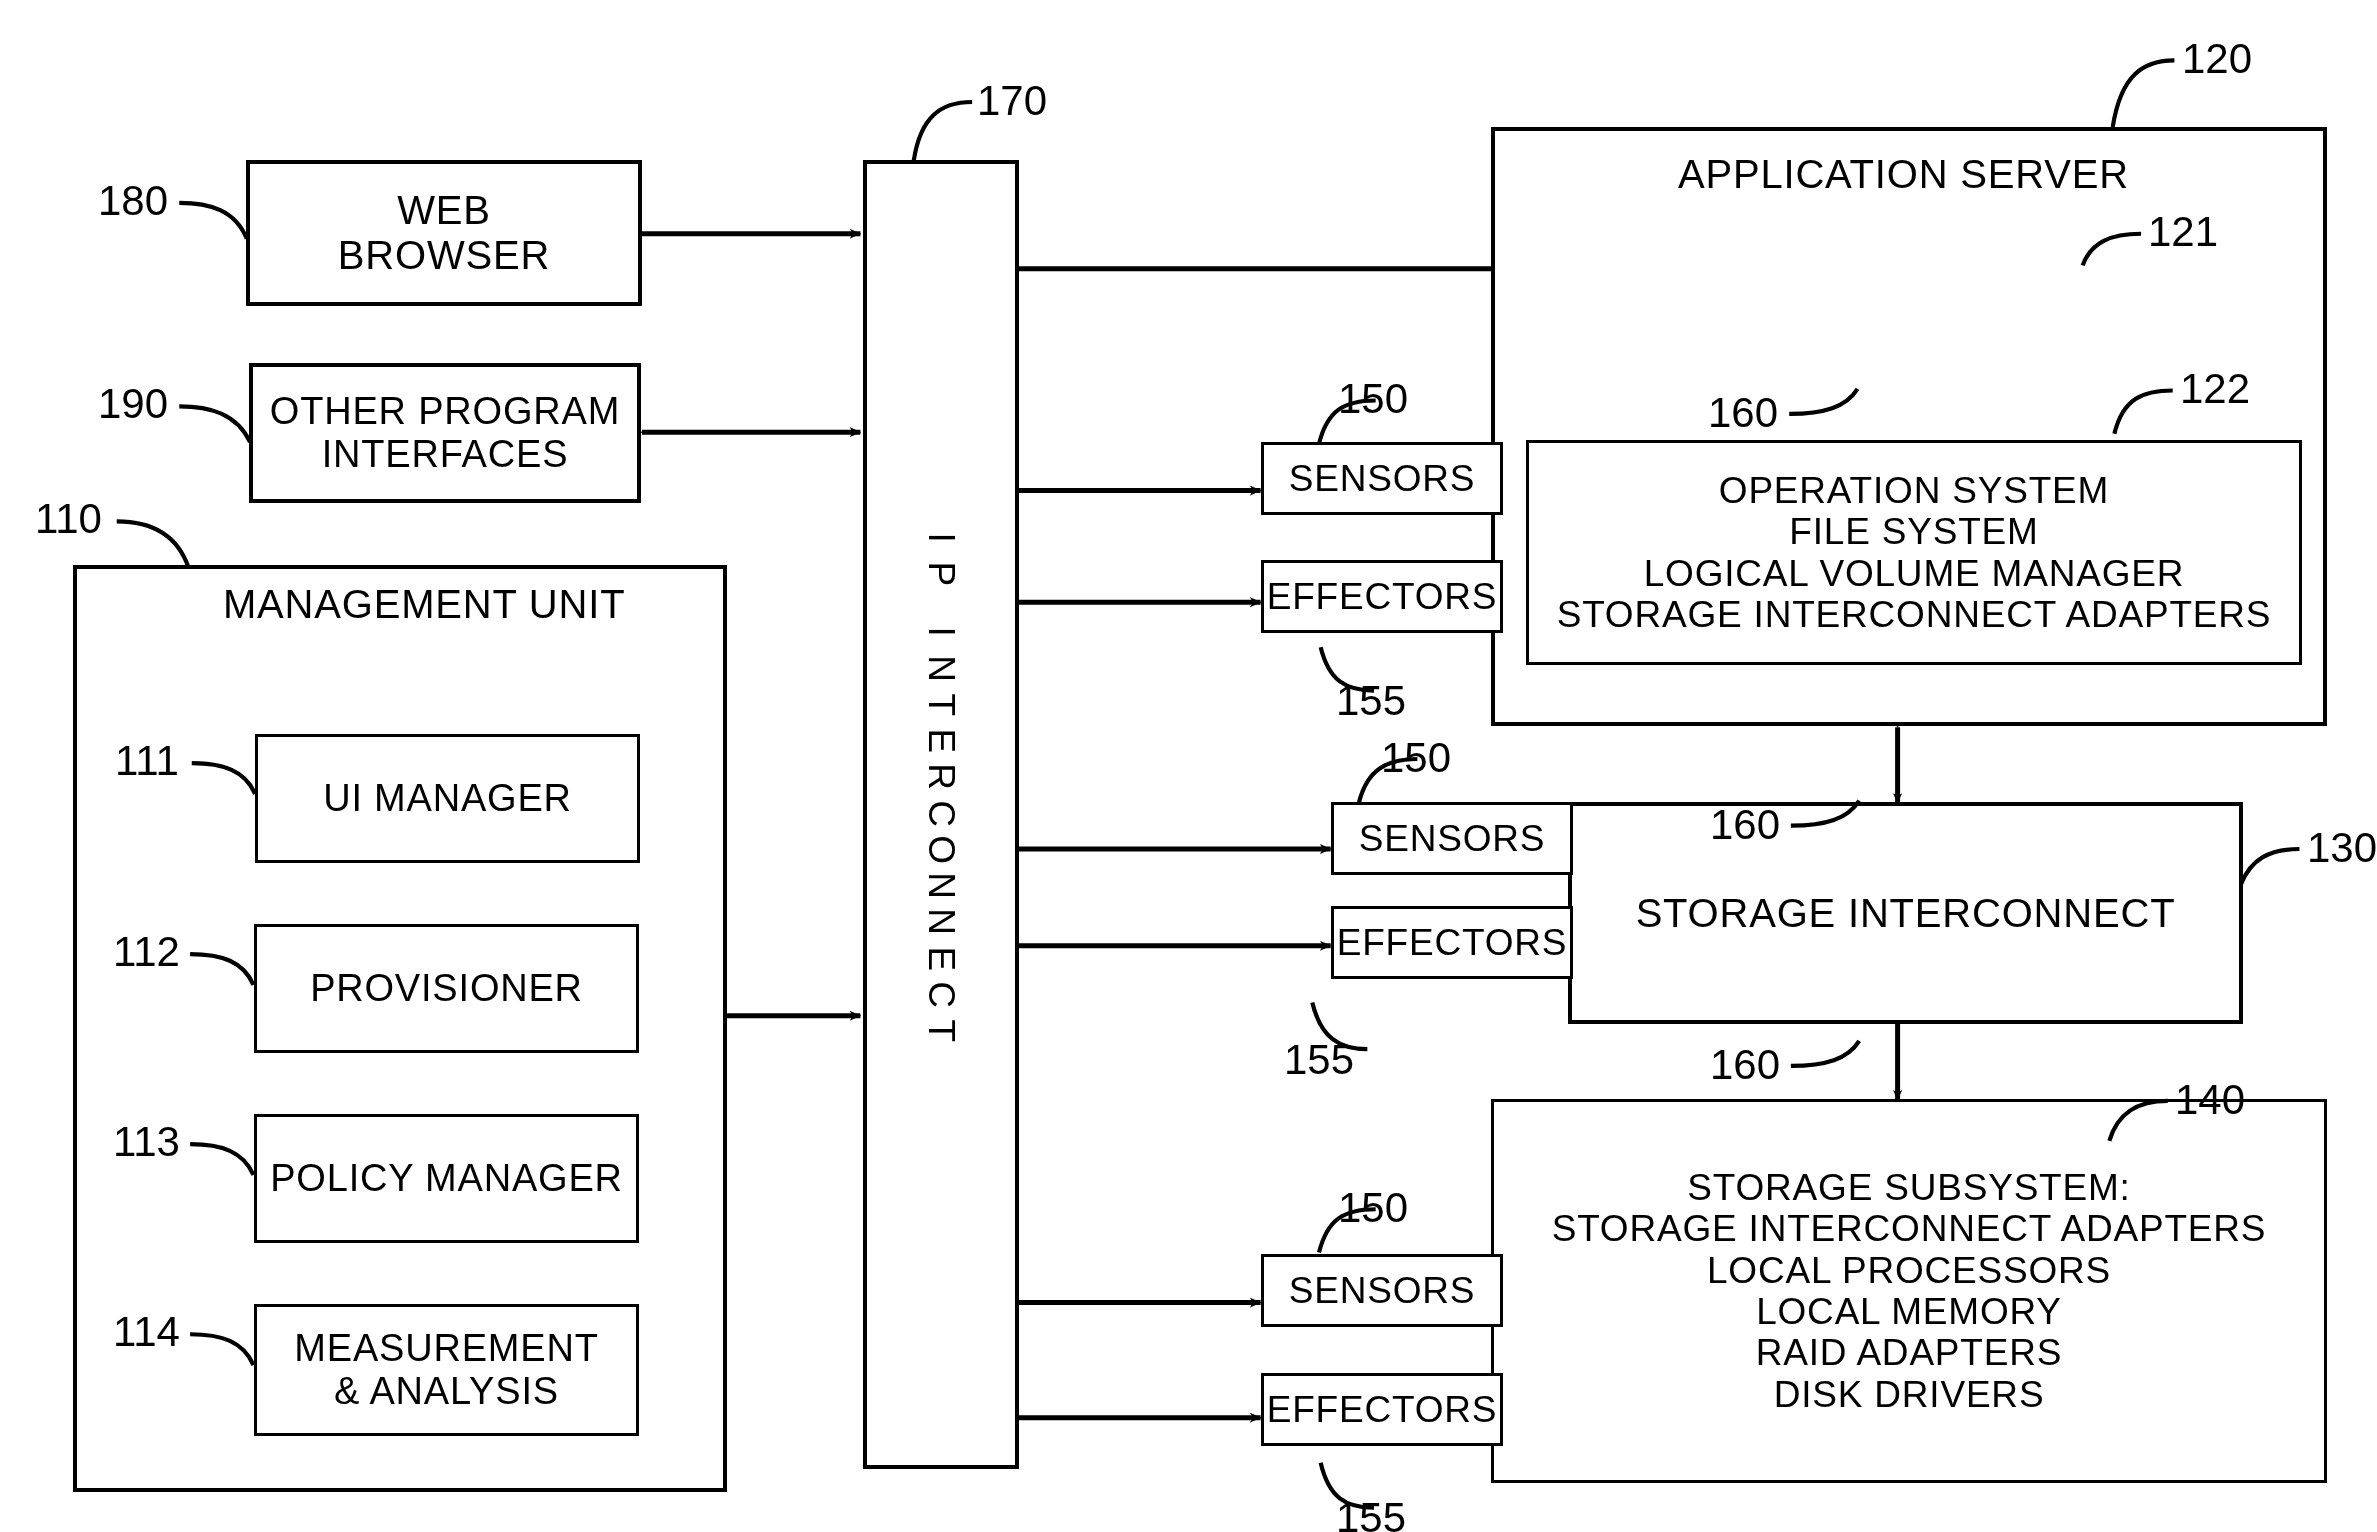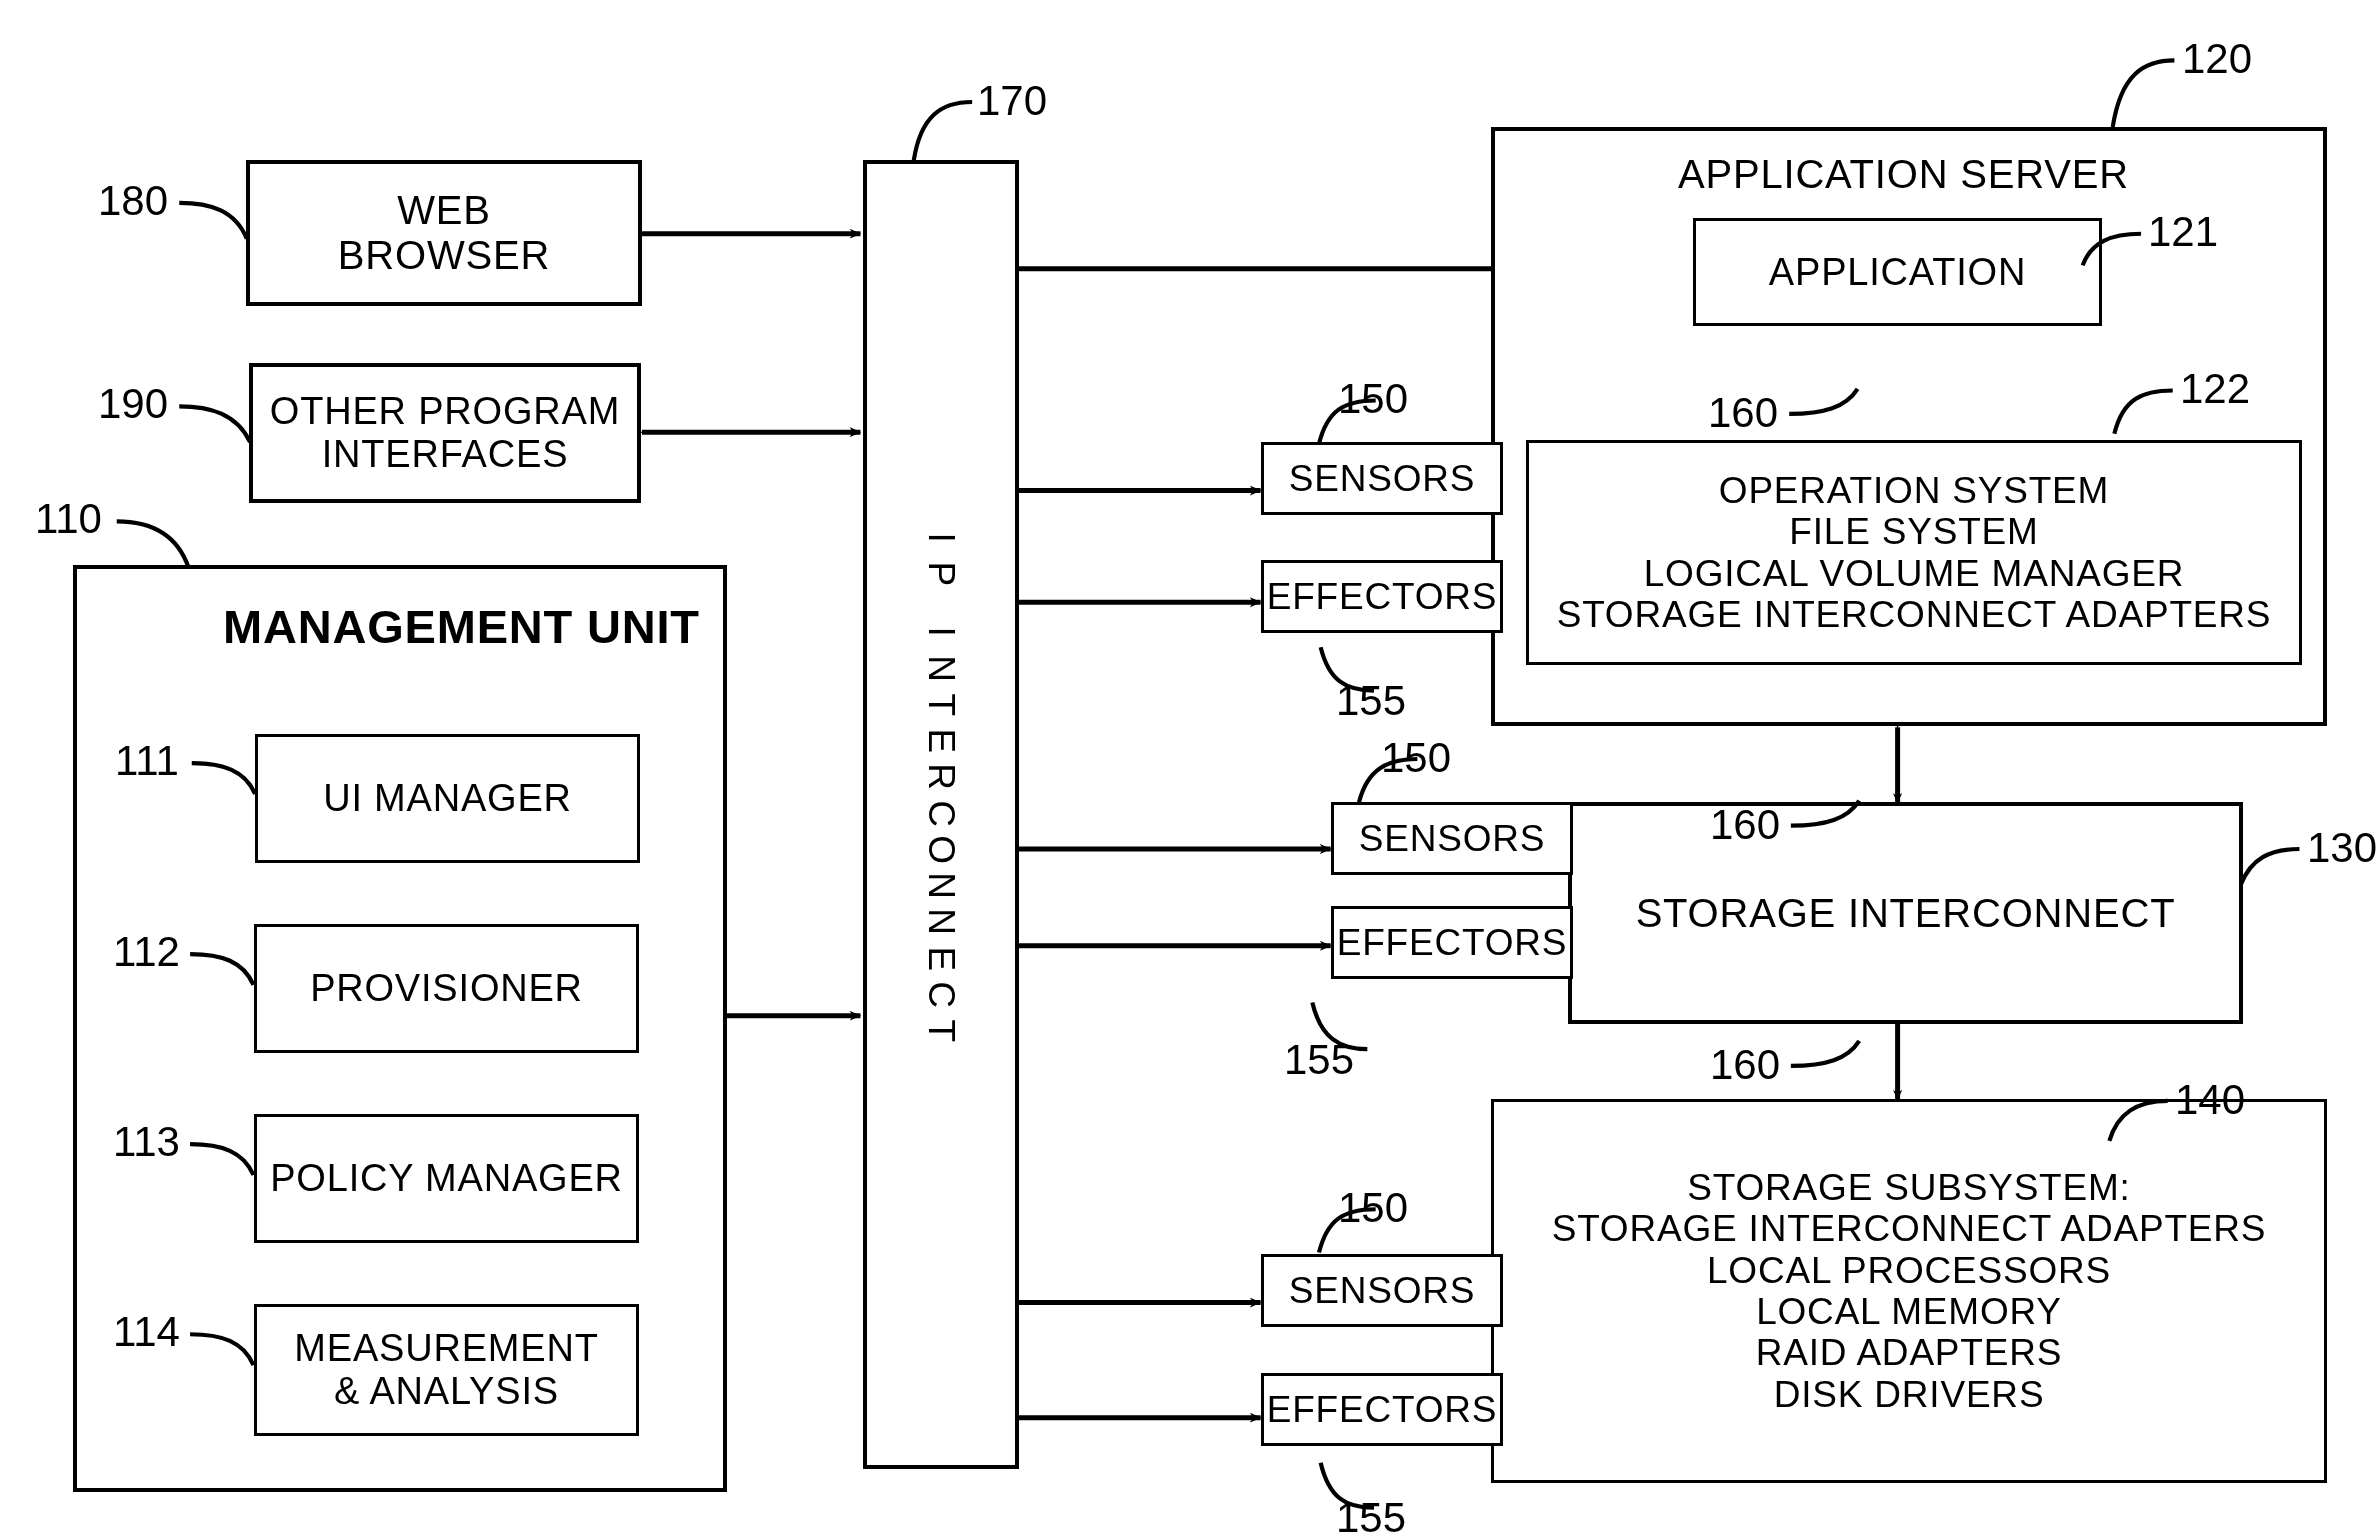--- a/index.html
+++ b/index.html
@@ -187,21 +187,21 @@
     <div>WEB</div>
     <div>BROWSER</div>
   </div>
 
   <div class="box multiline" style="left:249px; top:363px; width:392px; height:140px; font-size:38px;">
     <div>OTHER  PROGRAM</div>
     <div>INTERFACES</div>
   </div>
 
   <div class="box" style="left:73px; top:565px; width:654px; height:927px; align-items:flex-start; justify-content:center;"></div>
-  <div class="lbl" style="left:223px; top:599px; font-size:47px; z-index:7;font-weight:bold;">MANAGEMENT UNIT</div>
+  <div class="lbl" style="left:223px; top:582px; font-size:40px; z-index:7;">MANAGEMENT UNIT</div>
 
   <div class="box box-thin" style="left:255px; top:734px; width:385px; height:129px; font-size:38px;align-items:center;">
     <span>UI  MANAGER</span>
   </div>
 
   <div class="box box-thin" style="left:254px; top:924px; width:385px; height:129px; font-size:38px;">
     <span>PROVISIONER</span>
   </div>
 
   <div class="box box-thin" style="left:254px; top:1114px; width:385px; height:129px; font-size:38px;">
@@ -228,23 +228,20 @@
     <span class="rot">N</span>
     <span class="rot">N</span>
     <span class="rot">E</span>
     <span class="rot">C</span>
     <span class="rot">T</span>
   </div>
 
   <div class="box" style="left:1491px; top:127px; width:836px; height:599px; align-items:flex-start; justify-content:center;"></div>
   <div class="lbl" style="left:1678px; top:152px; font-size:40px;">APPLICATION  SERVER</div>
 
-  <div class="box box-thin" style="left:1693px; top:218px; width:409px; height:108px; font-size:38px;">
-    <span>APPLICATION</span>
-  </div>
 
   <div class="box box-thin multiline" style="left:1526px; top:440px; width:776px; height:225px; font-size:37px;">
     <div>OPERATION  SYSTEM</div>
     <div>FILE  SYSTEM</div>
     <div>LOGICAL  VOLUME  MANAGER</div>
     <div>STORAGE  INTERCONNECT  ADAPTERS</div>
   </div>
 
   <div class="box box-thin" style="left:1261px; top:442px; width:242px; height:73px; font-size:37px;">
     <span>SENSORS</span>

